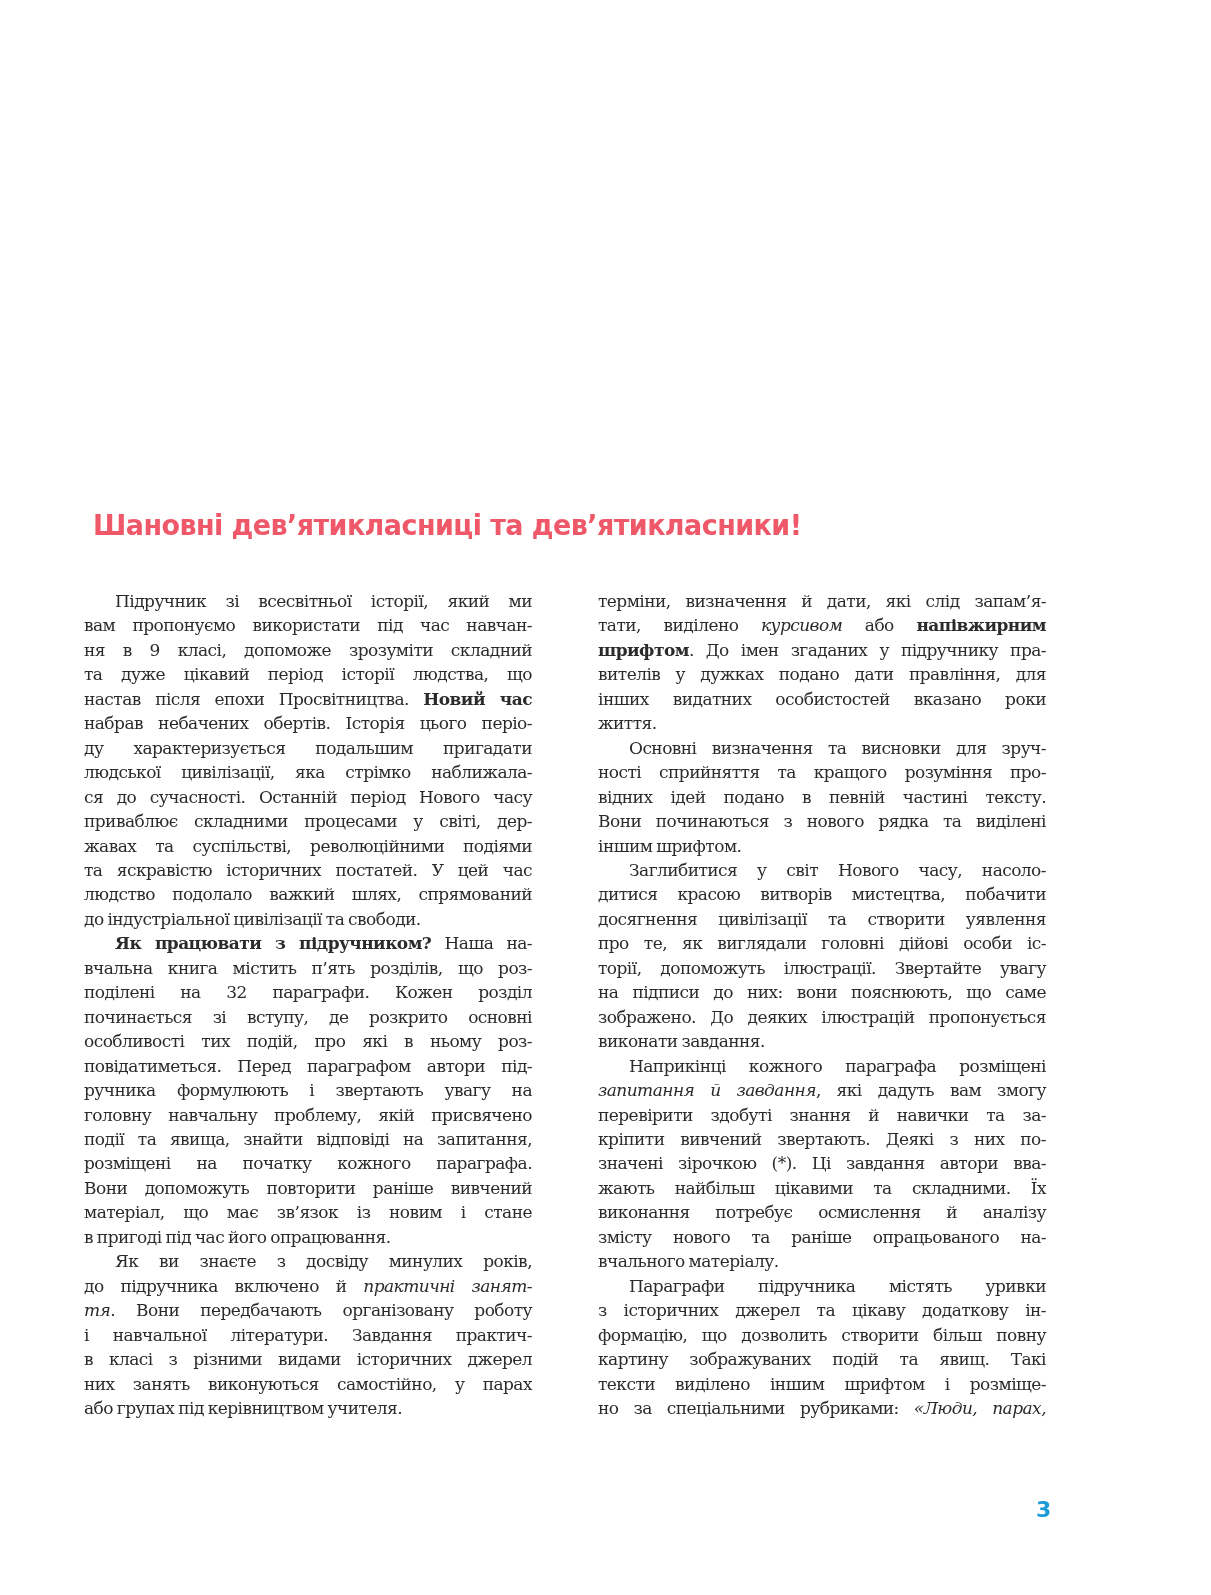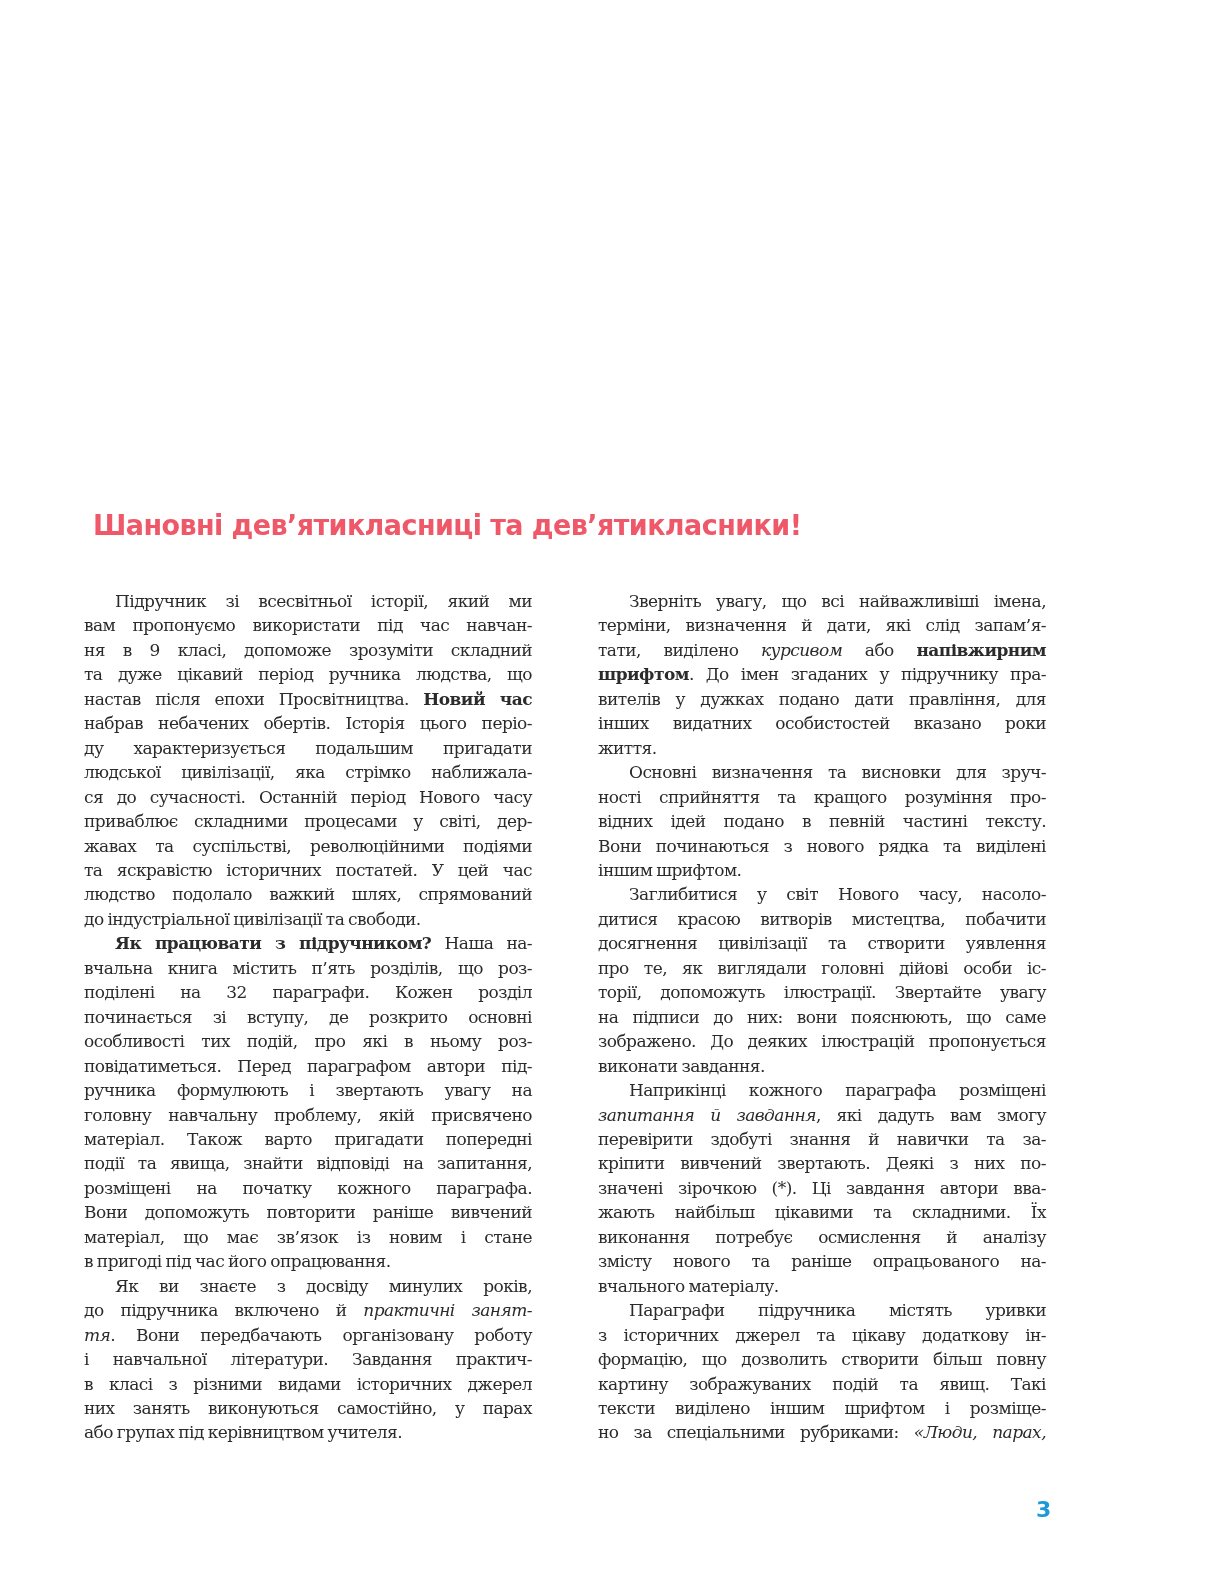--- a/index.html
+++ b/index.html
@@ -33,62 +33,60 @@
 </head>
 <body>
 
 <h1 class="title">Шановні дев’ятикласниці та дев’ятикласники!</h1>
 
 <div class="col left">
   <p>
     <span class="ln first">Підручник зі всесвітньої історії, який ми</span>
     <span class="ln">вам пропонуємо використати під час навчан-</span>
     <span class="ln">ня в 9 класі, допоможе зрозуміти складний</span>
-    <span class="ln">та дуже цікавий період ручника людства, що</span>
+    <span class="ln">та дуже цікавий період історії людства, що</span>
     <span class="ln"><span>настав після епохи Просвітництва. </span><b>Новий час</b></span>
     <span class="ln">набрав небачених обертів. Історія цього періо-</span>
     <span class="ln">ду характеризується подальшим пригадати</span>
     <span class="ln">людської цивілізації, яка стрімко наближала-</span>
     <span class="ln">ся до сучасності. Останній період Нового часу</span>
     <span class="ln">приваблює складними процесами у світі, дер-</span>
     <span class="ln">жавах та суспільстві, революційними подіями</span>
     <span class="ln">та яскравістю історичних постатей. У цей час</span>
     <span class="ln">людство подолало важкий шлях, спрямований</span>
     <span class="ln last">до індустріальної цивілізації та свободи.</span>
   </p>
   <p>
     <span class="ln first"><b>Як працювати з підручником?</b><span> Наша на-</span></span>
     <span class="ln">вчальна книга містить п’ять розділів, що роз-</span>
     <span class="ln">поділені на 32 параграфи. Кожен розділ</span>
     <span class="ln">починається зі вступу, де розкрито основні</span>
     <span class="ln">особливості тих подій, про які в ньому роз-</span>
     <span class="ln">повідатиметься. Перед параграфом автори під-</span>
     <span class="ln">ручника формулюють і звертають увагу на</span>
     <span class="ln">головну навчальну проблему, якій присвячено</span>
-    <span class="ln">матеріал. Також варто пригадати попередні</span>
     <span class="ln">події та явища, знайти відповіді на запитання,</span>
     <span class="ln">розміщені на початку кожного параграфа.</span>
     <span class="ln">Вони допоможуть повторити раніше вивчений</span>
     <span class="ln">матеріал, що має зв’язок із новим і стане</span>
     <span class="ln last">в пригоді під час його опрацювання.</span>
   </p>
   <p>
     <span class="ln first">Як ви знаєте з досвіду минулих років,</span>
     <span class="ln"><span>до підручника включено й </span><i>практичні занят-</i></span>
     <span class="ln"><i>тя</i><span>. Вони передбачають організовану роботу</span></span>
     <span class="ln">і навчальної літератури. Завдання практич-</span>
     <span class="ln">в класі з різними видами історичних джерел</span>
     <span class="ln">них занять виконуються самостійно, у парах</span>
     <span class="ln last">або групах під керівництвом учителя.</span>
   </p>
 </div>
 
 <div class="col right">
   <p>
-    <span class="ln first">Зверніть увагу, що всі найважливіші імена,</span>
     <span class="ln">терміни, визначення й дати, які слід запам’я-</span>
     <span class="ln"><span>тати, виділено </span><i>курсивом</i><span> або </span><b>напівжирним</b></span>
     <span class="ln"><b>шрифтом</b><span>. До імен згаданих у підручнику пра-</span></span>
     <span class="ln">вителів у дужках подано дати правління, для</span>
     <span class="ln">інших видатних особистостей вказано роки</span>
     <span class="ln last">життя.</span>
   </p>
   <p>
     <span class="ln first">Основні визначення та висновки для зруч-</span>
     <span class="ln">ності сприйняття та кращого розуміння про-</span>

